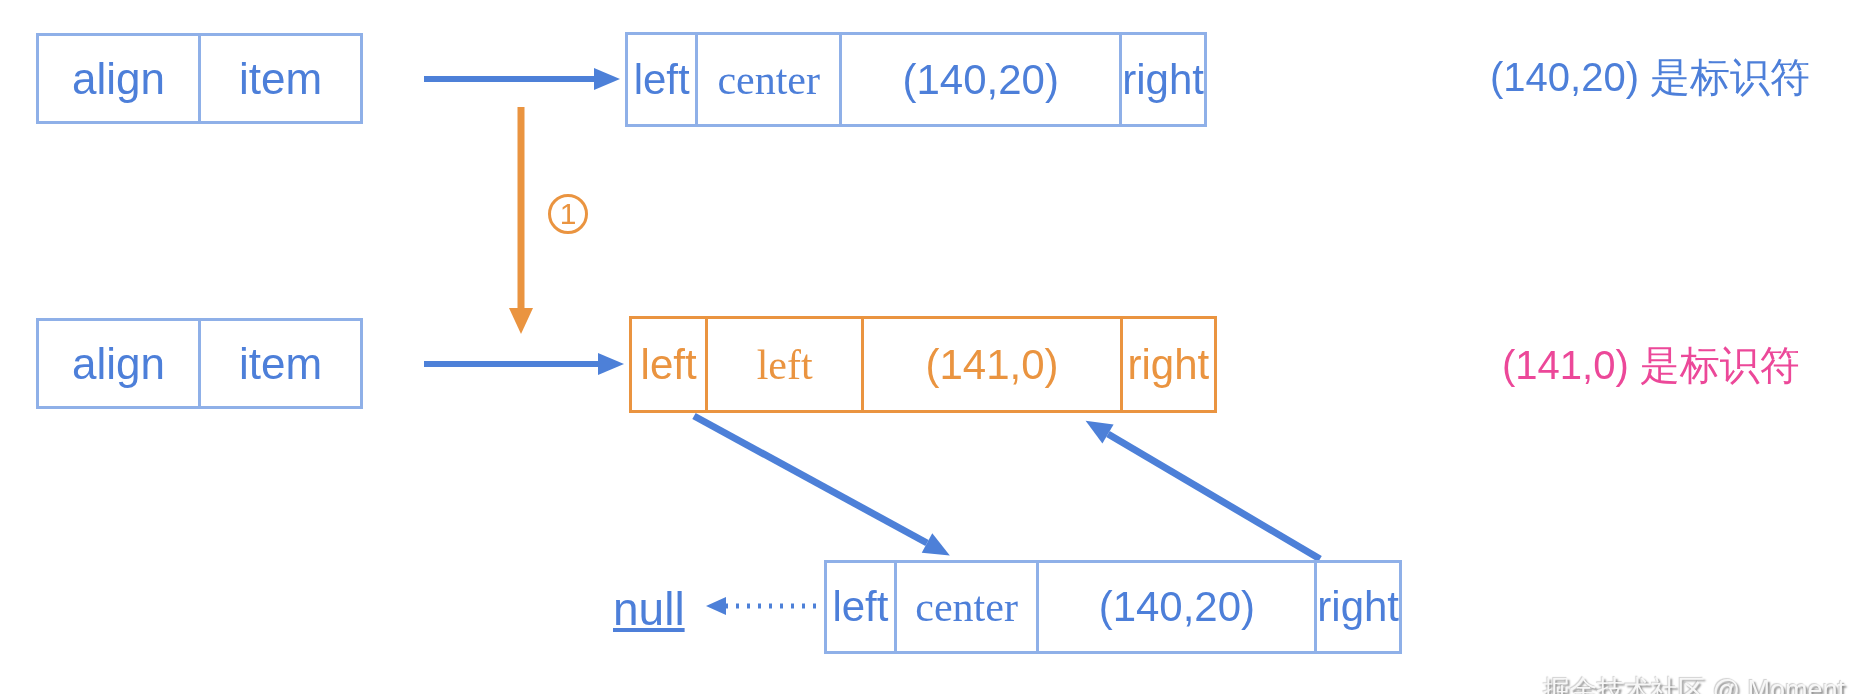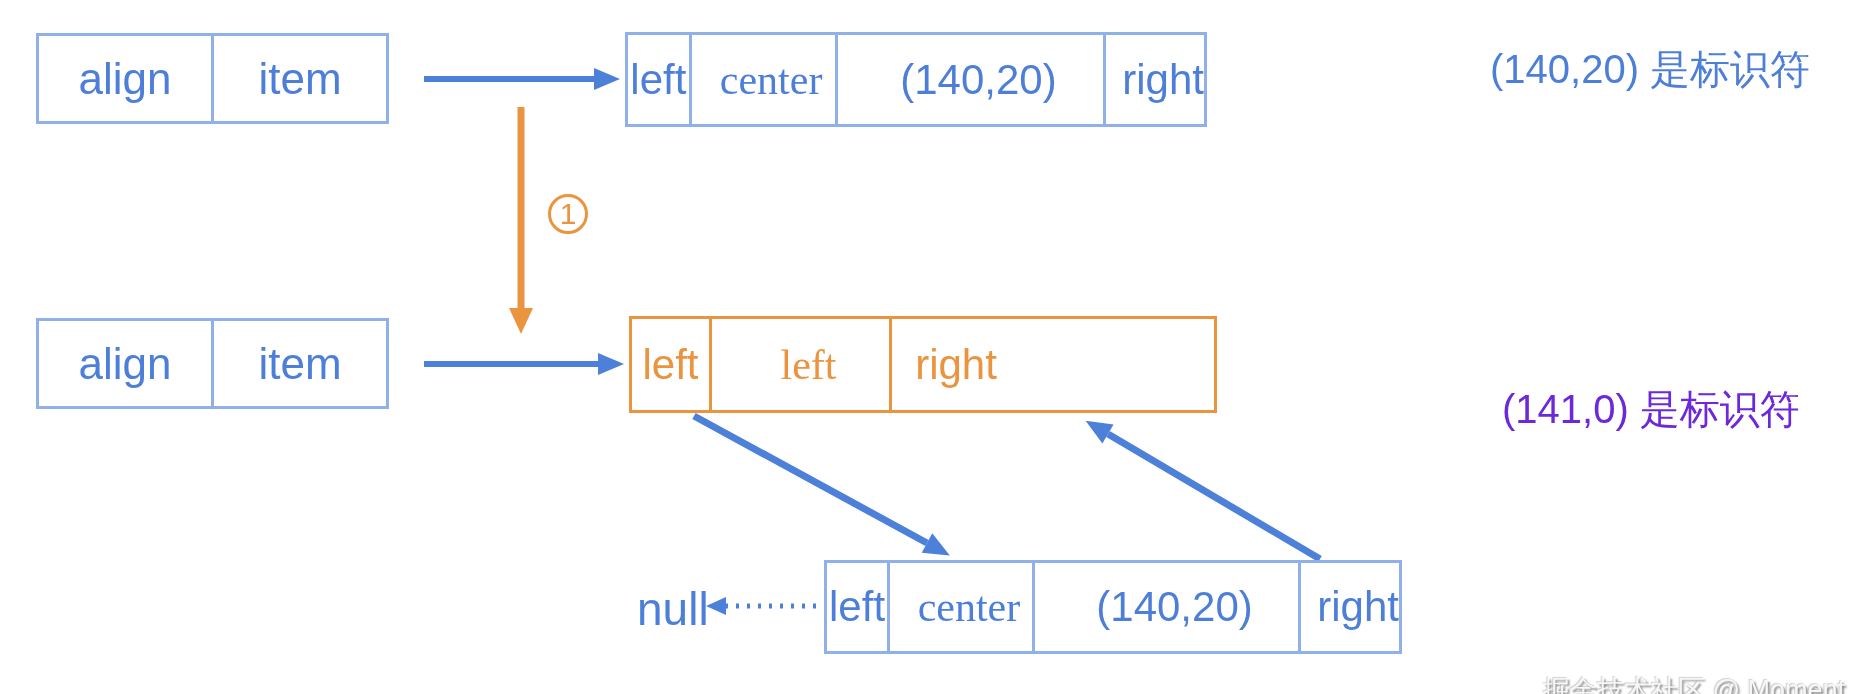--- a/index.html
+++ b/index.html
@@ -23,31 +23,31 @@
     border-right:3px solid #8fb0e8;
     color:#4d7fd9;
     font-size:42px;
     box-sizing:border-box;
     white-space:nowrap;
   }
   .node .cell:last-child{border-right:none;}
   .node.orange{border-color:#ea9440;}
   .node.orange .cell{border-right-color:#ea9440;color:#ea9440;}
   
-  .hdr{width:353px;height:91px;}
+  .hdr{width:327px;height:91px;}
   .hdr .cell{flex:1;font-size:44px;}
   
   .c1{width:80px;}.c2{width:164px;font-family:Liberation Serif, serif;}.c3{width:320px;}.c4{width:90px;}
-  .rec{width:582px;height:95px;gap:16px;}
+  .rec{width:582px;height:95px;}
   
   .caption{
     font-size:40px;color:#4d7fd9;white-space:nowrap;
     display:flex;align-items:center;
   }
-  .caption.orange{color:#6d28d9;margin-top:44px;}
+  .caption.orange{color:#ec4899;}
   
   .step{
     display:flex;align-items:center;gap:16px;
     color:#ea9440;font-size:48px;white-space:nowrap;
   }
   .step .num{
     width:40px;height:40px;border:3px solid #ea9440;border-radius:50%;
     display:flex;align-items:center;justify-content:center;
     font-size:30px;box-sizing:border-box;
   }
@@ -106,21 +106,21 @@
         <span>center</span>
       </div>
     <div class="cell c3">
         <span>(140,20)</span>
       </div>
     <div class="cell c4">
         <span>right</span>
       </div>
   </div>
 
-  <div class="caption abs" style="left:1490px;top:44px;height:50px;">
+  <div class="caption abs" style="left:1490px;top:52px;height:50px;">
     <span>(140,20) 是标识符</span>
   </div>
 
   <div class="step abs" style="left:548px;top:194px;">
     <span class="num">
         <span>1</span>
       </span>
   </div>
 
   <div class="node hdr abs" style="left:36px;top:318px;">
@@ -132,30 +132,33 @@
       </div>
   </div>
 
   <div class="node rec orange abs" style="left:629px;top:316px;width:588px;height:97px;">
     <div class="cell c1">
         <span>left</span>
       </div>
     <div class="cell c2">
         <span>left</span>
       </div>
+    <div class="cell c3" style="width:272px;">
+        <span>(141,0)</span>
+      </div>
     <div class="cell" style="width:96px;">
         <span>right</span>
       </div>
   </div>
 
   <div class="caption orange abs" style="left:1502px;top:340px;height:50px;">
     <span>(141,0) 是标识符</span>
   </div>
 
-  <div class="null-label abs" style="left:637px;top:582px;">
+  <div class="null-label abs" style="left:613px;top:582px;text-decoration:underline;">
     <span>null</span>
   </div>
 
   <div class="node rec abs" style="left:824px;top:560px;width:578px;height:94px;">
     <div class="cell c1">
         <span>left</span>
       </div>
     <div class="cell c2">
         <span>center</span>
       </div>

